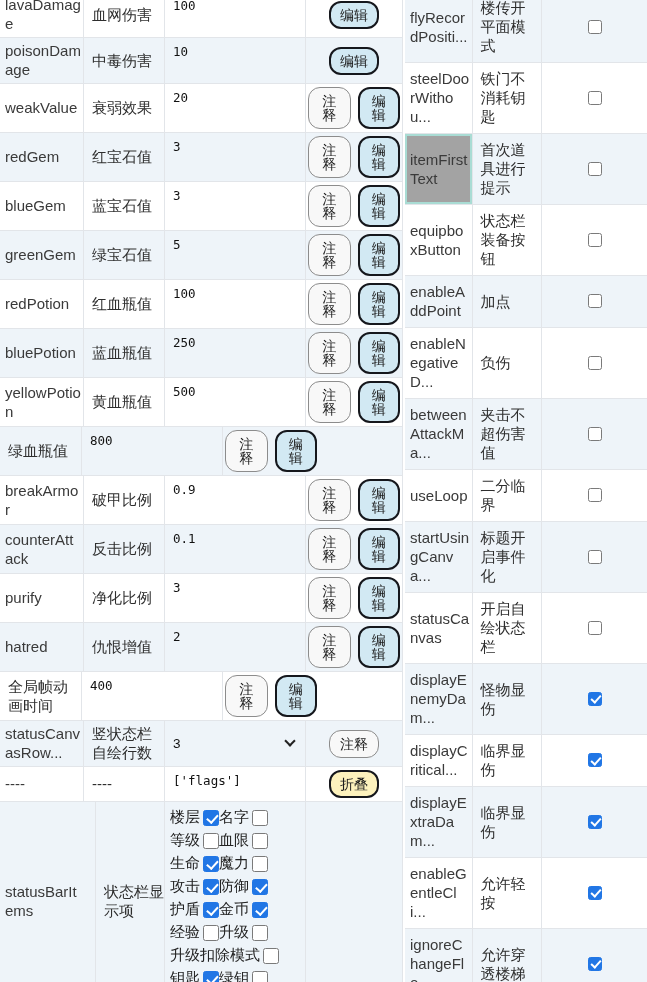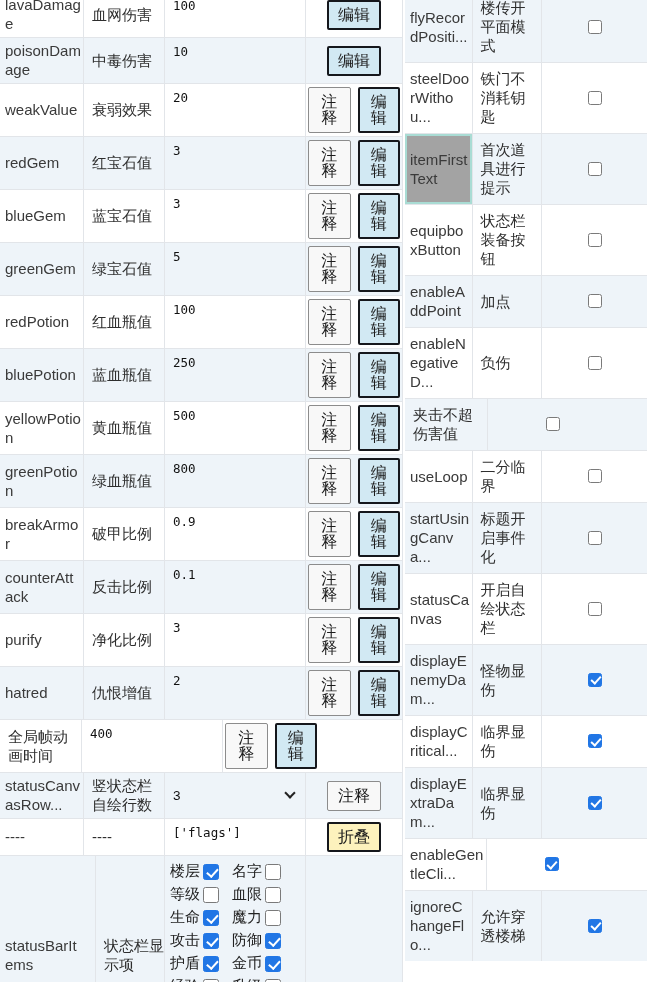--- a/index.html
+++ b/index.html
@@ -34,22 +34,22 @@
         font-size:12.5px;color:#111;padding-top:4px;}
   .table-left .cell.btns{width:97px;flex-direction:row;align-items:center;
         justify-content:center;gap:7px;padding:3px 2px;}
   .table-right .cell.key{width:81px;}
   .table-right .cell.zh{width:82px;}
   .table-right .cell.check{width:130px;flex-direction:row;align-items:center;justify-content:center;}
 
   .cell.key.selected{box-shadow:inset 0 0 0 2px #a9dcd4;background:#a3a3a3;}
 
   
-  .btn{font-family:inherit;font-size:16px;color:#1c1c1c;line-height:1;cursor:pointer;
-       padding:6px 10px;border-radius:2px;background:#f8f8f8;border:1px solid #8c8c8c;}
+  .btn{font-family:inherit;font-size:14px;color:#1c1c1c;line-height:1;cursor:pointer;
+       padding:6px 10px;border-radius:12px;background:#f8f8f8;border:1px solid #8c8c8c;}
   .btn-edit{background:#d2e9f3;border:2px solid #15171c;padding:5px 9px;}
   .btn-collapse{background:#fdf2bd;border:2px solid #15171c;padding:5px 9px;text-align:center;}
 
   
   .cb{display:inline-block;position:relative;width:14px;height:14px;flex:none;
       border:1.5px solid #7a7a7a;border-radius:2.5px;background:#fff;cursor:pointer;}
   .cb.checked{background:var(--cb-blue);border-color:var(--cb-blue);}
   .cb.checked::after{content:"";position:absolute;left:3.5px;top:0.5px;width:4px;height:8px;
       border:solid #fff;border-width:0 2px 2px 0;transform:rotate(42deg);}
   .cb.big{width:16px;height:16px;}
@@ -70,21 +70,21 @@
   .bb-lrow .cell{flex:none;min-height:0;height:100%;}
   .bb-lrow .cell.key{width:83px;}
   .bb-lrow .cell.zh{width:81px;margin-left:12px;}
   .bb-val{width:141px;flex:none;border-left:1px solid var(--border);display:flex;flex-direction:column;}
   .bb-grid{height:233px;padding:4px 0 0 5px;overflow:hidden;}
   .bb-btn{flex:1;border-left:1px solid var(--border);display:flex;flex-direction:column;}
   .bb-btn-top{height:233px;}
 
   .sbi-line{display:flex;align-items:center;height:23px;font-size:15px;color:#222;}
   .sbi-label{margin-right:3px;white-space:nowrap;}
-  .sbi-pair{display:flex;align-items:center;margin-right:13px;}
+  .sbi-pair{display:flex;align-items:center;margin-right:0;}
   .sbi-pair:last-child{margin-right:0;}
 </style>
 </head>
 <body>
 
 <div class="app">
   <div class="table table-left" id="left-table">
       <div class="row">
         <div class="cell key">lavaDamage</div>
         <div class="cell zh">血网伤害</div>
@@ -176,21 +176,20 @@
         <div class="cell zh">黄血瓶值</div>
         <div class="cell val">
           <span class="vtext">500</span>
         </div>
         <div class="cell btns">
           <button class="btn btn-comment">注释</button>
           <button class="btn btn-edit">编辑</button>
         </div>
       </div>
       <div class="row alt">
-        <div class="cell key">greenPotion</div>
         <div class="cell zh">绿血瓶值</div>
         <div class="cell val">
           <span class="vtext">800</span>
         </div>
         <div class="cell btns">
           <button class="btn btn-comment">注释</button>
           <button class="btn btn-edit">编辑</button>
         </div>
       </div>
       <div class="row">
@@ -413,20 +412,21 @@
         </div>
       </div>
       <div class="row">
         <div class="cell key">enableNegativeD...</div>
         <div class="cell zh">负伤</div>
         <div class="cell check">
           <span class="cb"></span>
         </div>
       </div>
       <div class="row alt">
+        <div class="cell key">betweenAttackMa...</div>
         <div class="cell zh">夹击不超伤害值</div>
         <div class="cell check">
           <span class="cb"></span>
         </div>
       </div>
       <div class="row">
         <div class="cell key">useLoop</div>
         <div class="cell zh">二分临界</div>
         <div class="cell check">
           <span class="cb"></span>
@@ -462,20 +462,21 @@
       </div>
       <div class="row alt">
         <div class="cell key">displayExtraDam...</div>
         <div class="cell zh">临界显伤</div>
         <div class="cell check">
           <span class="cb checked"></span>
         </div>
       </div>
       <div class="row">
         <div class="cell key">enableGentleCli...</div>
+        <div class="cell zh">允许轻按</div>
         <div class="cell check">
           <span class="cb checked"></span>
         </div>
       </div>
       <div class="row alt">
         <div class="cell key">ignoreChangeFlo...</div>
         <div class="cell zh">允许穿透楼梯</div>
         <div class="cell check">
           <span class="cb checked"></span>
         </div>

